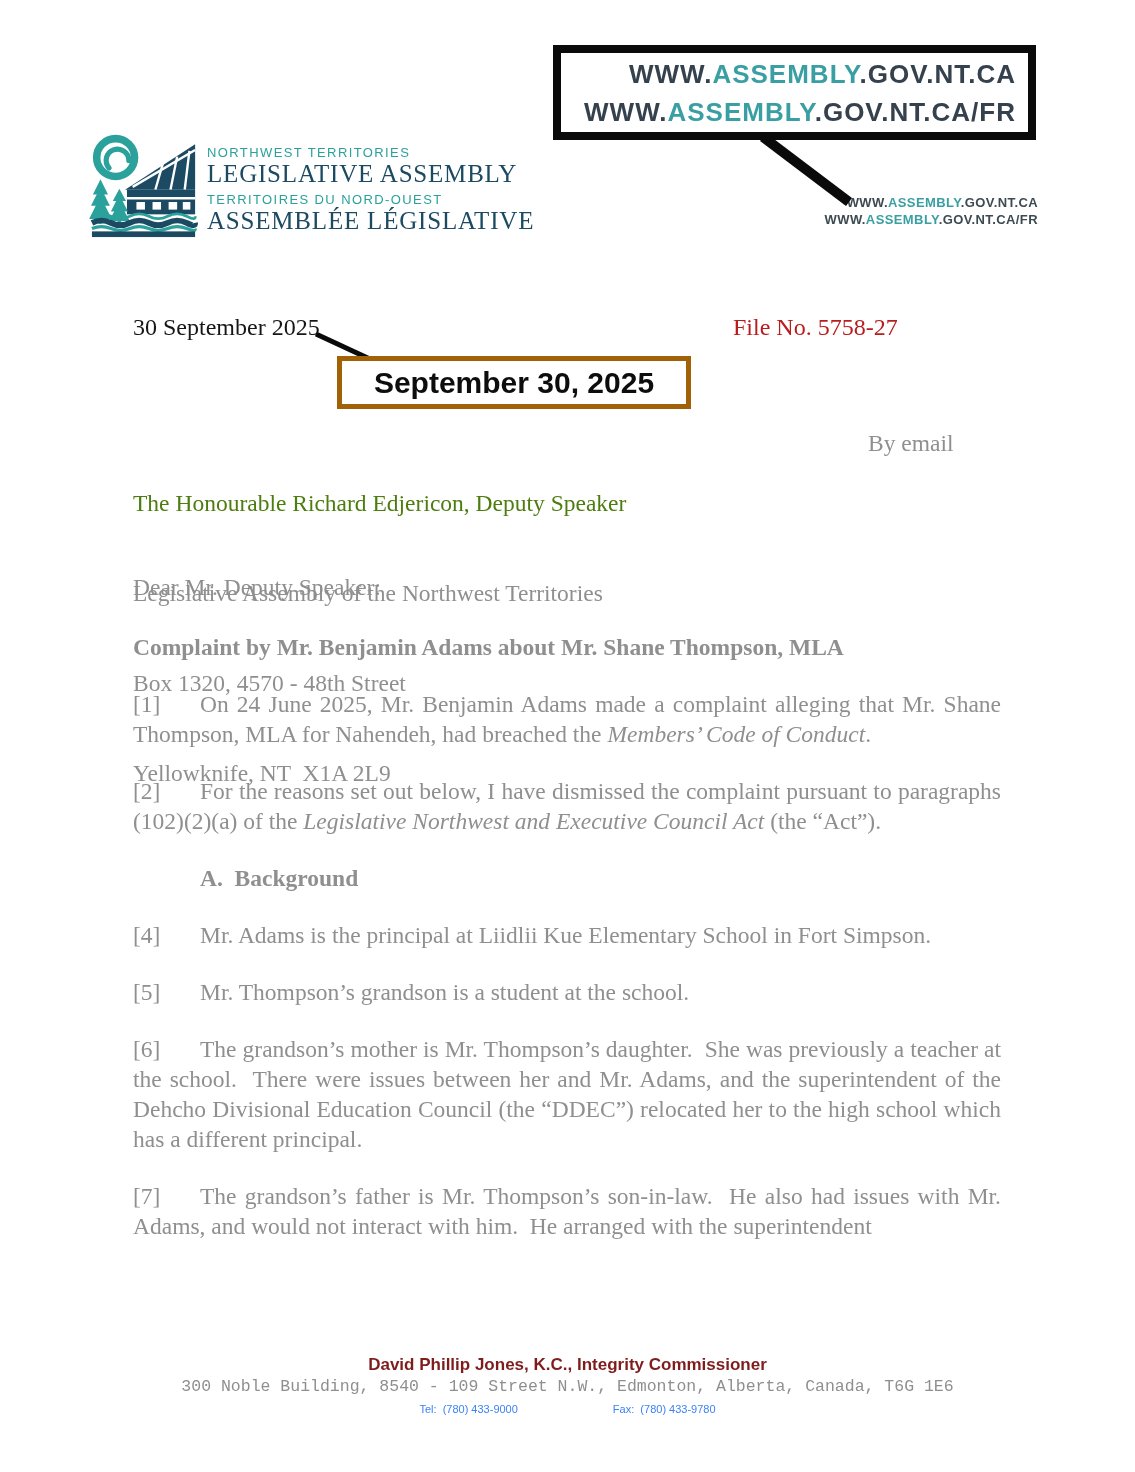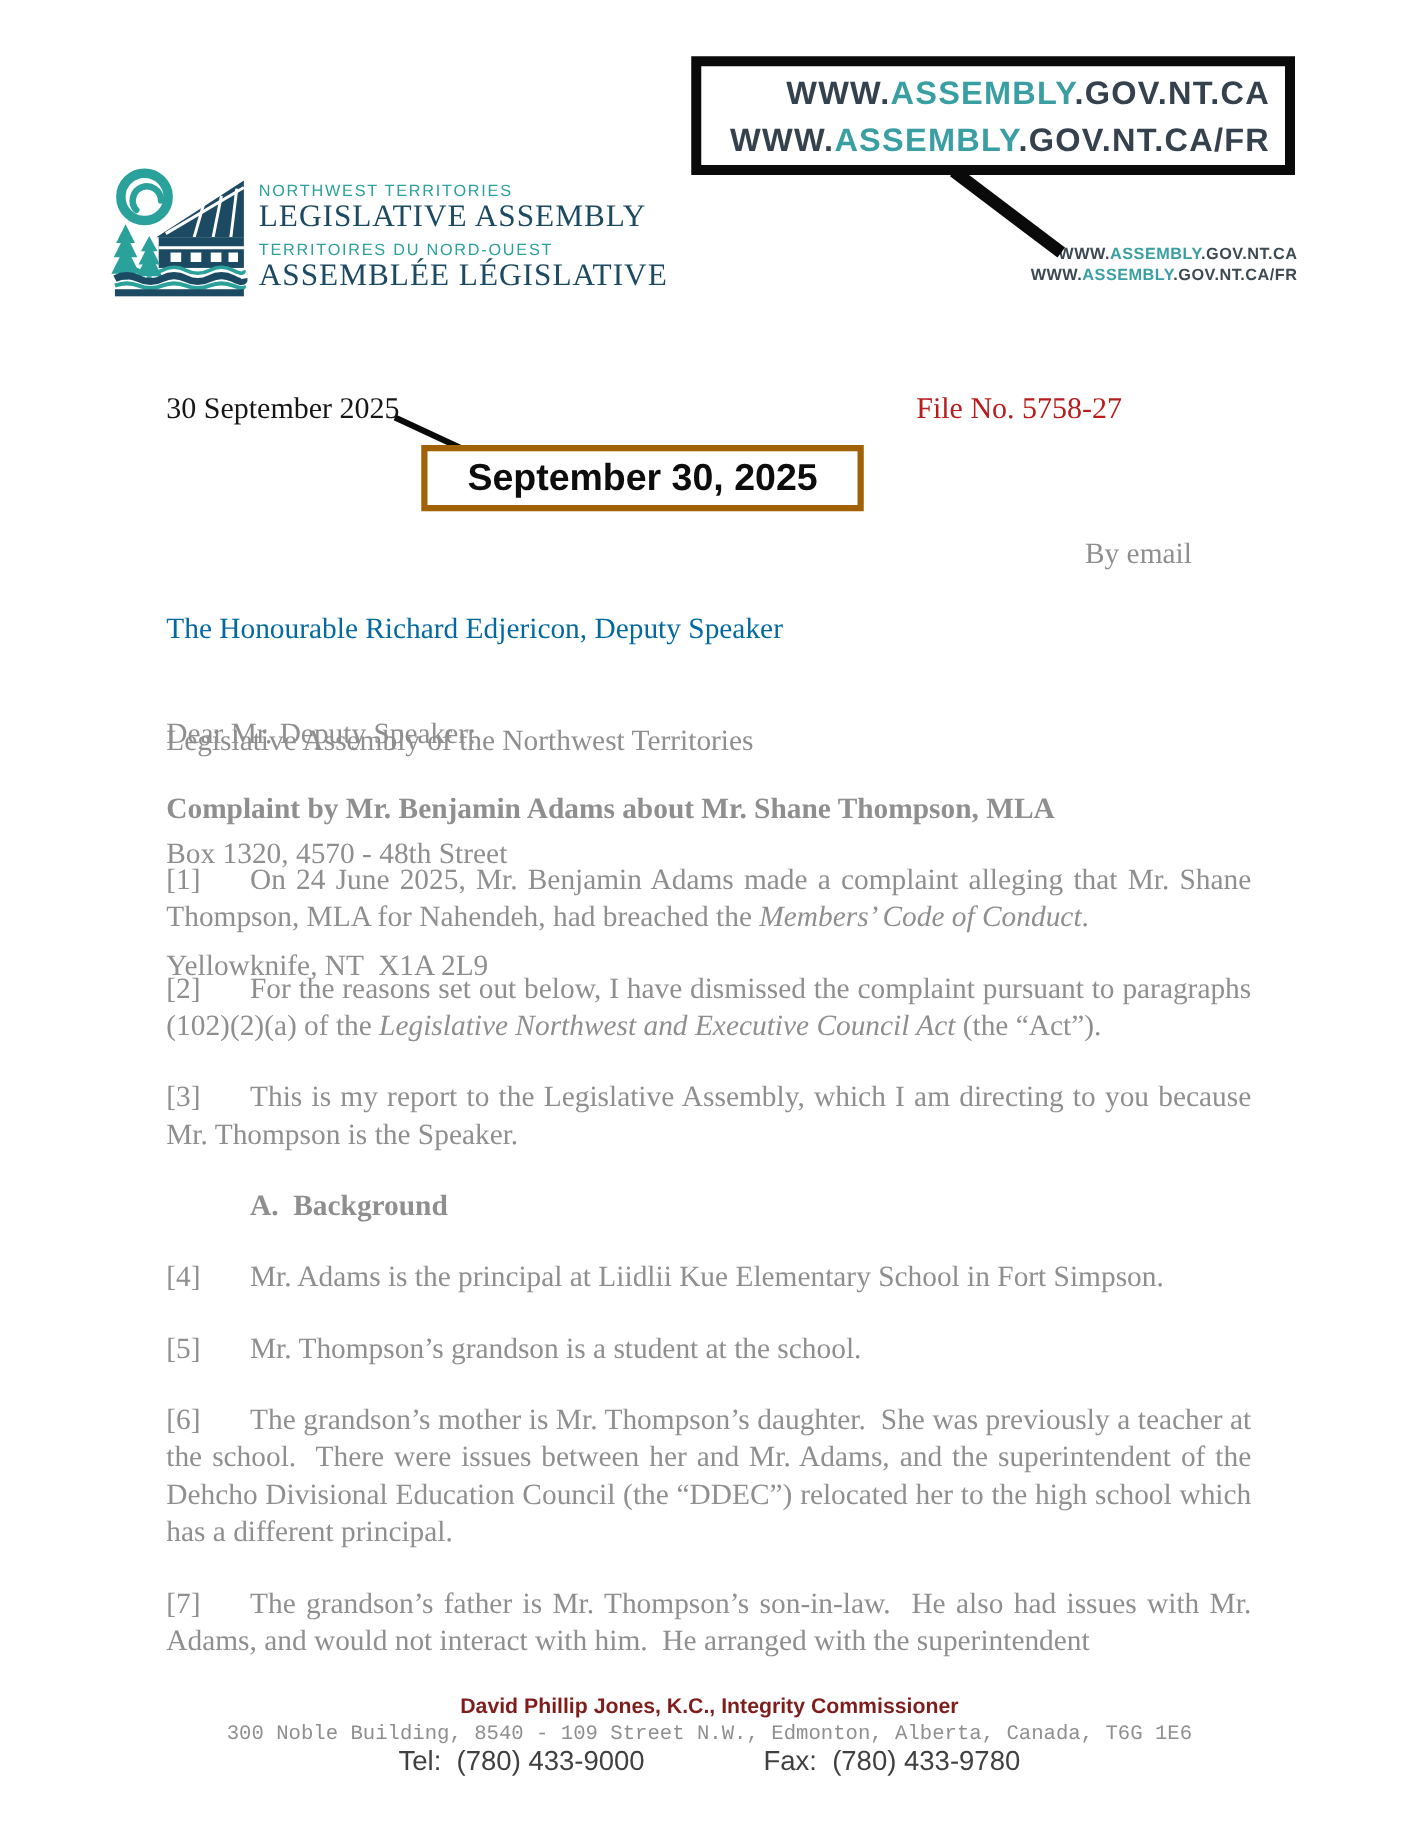--- a/index.html
+++ b/index.html
@@ -41,39 +41,39 @@
   .date-box{
     position:absolute; left:337px; top:356px; width:354px; height:53px;
     border:5px solid #a16207; background:#ffffff; box-sizing:border-box;
     display:flex; align-items:center; justify-content:center;
     font-family:"Liberation Sans", sans-serif; font-weight:700; font-size:30px; color:#0d0d0d;
   }
 
   
   .recipient { position:absolute; left:133px; top:428px; font-size:23.5px; line-height:30px;
                color:#8f8f8f; white-space:pre-wrap; }
-  .recipient .dark { color:#0369a1; }
+  .recipient .dark { color:#4d7c0f; }
   .byemail   { position:absolute; left:868px; top:430px; font-size:23.5px; color:#8f8f8f; }
 
   
   .body { position:absolute; left:133px; top:572px; width:868px;
           font-size:23.5px; line-height:30px; color:#8f8f8f; }
   .salutation { white-space:pre-wrap; }
   .subject { font-weight:700; margin-top:30px; white-space:pre-wrap; }
   .para { margin:27px 0 0 0; text-align:justify; white-space:pre-wrap; }
   .pnum { display:inline-block; width:67px; }
   .heading { margin:27px 0 0 67px; font-weight:700; white-space:pre-wrap; }
 
   
   .footer { position:absolute; left:0; right:0; top:1354px; text-align:center;
             font-family:"Liberation Sans", sans-serif; }
   .footer-name { font-weight:700; font-size:17px; color:#7f1d1d; line-height:22px; }
   .footer-addr { font-size:16.5px; color:#8f8f8f; line-height:22px;font-family:Liberation Mono, monospace; }
-  .footer-tels { display:flex; justify-content:center; gap:95px; font-size:22px;
-                 color:#404040; line-height:22px; white-space:pre-wrap; }
+  .footer-tels { display:flex; justify-content:center; gap:95px; font-size:11px;
+                 color:#3b82f6; line-height:22px; white-space:pre-wrap; }
   .footer-tels div { white-space:pre-wrap; }
 </style>
 </head>
 <body>
 
 <div class="page">
 
   <svg class="logo" viewBox="0 0 120 112">
 
     <circle cx="30" cy="27" r="20" fill="none" stroke="#2aa19b" stroke-width="8"></circle>
@@ -145,21 +145,20 @@
     <div>Yellowknife, NT  X1A 2L9</div>
   </div>
   <div class="byemail">By email</div>
 
   <div class="body">
     <div class="salutation">Dear Mr. Deputy Speaker:</div>
     <div class="subject">Complaint by Mr. Benjamin Adams about Mr. Shane Thompson, MLA</div>
     <div id="paragraphs">
         <div class="para"><span class="pnum">[1]</span><span>On 24 June 2025, Mr. Benjamin Adams made a complaint alleging that Mr. Shane Thompson, MLA for Nahendeh, had breached the </span><i>Members’ Code of Conduct</i><span>.</span></div>
         <div class="para"><span class="pnum">[2]</span><span>For the reasons set out below, I have dismissed the complaint pursuant to paragraphs (102)(2)(a) of the </span><i>Legislative Northwest and Executive Council Act</i><span> (the “Act”).</span></div>
-        <div class="para"><span class="pnum">[3]</span><span>This is my report to the Legislative Assembly, which I am directing to you because Mr. Thompson is the Speaker.</span></div>
         <div class="heading">A.  Background</div>
         <div class="para"><span class="pnum">[4]</span><span>Mr. Adams is the principal at Liidlii Kue Elementary School in Fort Simpson.</span></div>
         <div class="para"><span class="pnum">[5]</span><span>Mr. Thompson’s grandson is a student at the school.</span></div>
         <div class="para"><span class="pnum">[6]</span><span>The grandson’s mother is Mr. Thompson’s daughter.  She was previously a teacher at the school.  There were issues between her and Mr. Adams, and the superintendent of the Dehcho Divisional Education Council (the “DDEC”) relocated her to the high school which has a different principal.</span></div>
         <div class="para"><span class="pnum">[7]</span><span>The grandson’s father is Mr. Thompson’s son-in-law.  He also had issues with Mr. Adams, and would not interact with him.  He arranged with the superintendent</span></div>
       </div>
   </div>
 
   <div class="footer">
     <div class="footer-name">David Phillip Jones, K.C., Integrity Commissioner</div>

